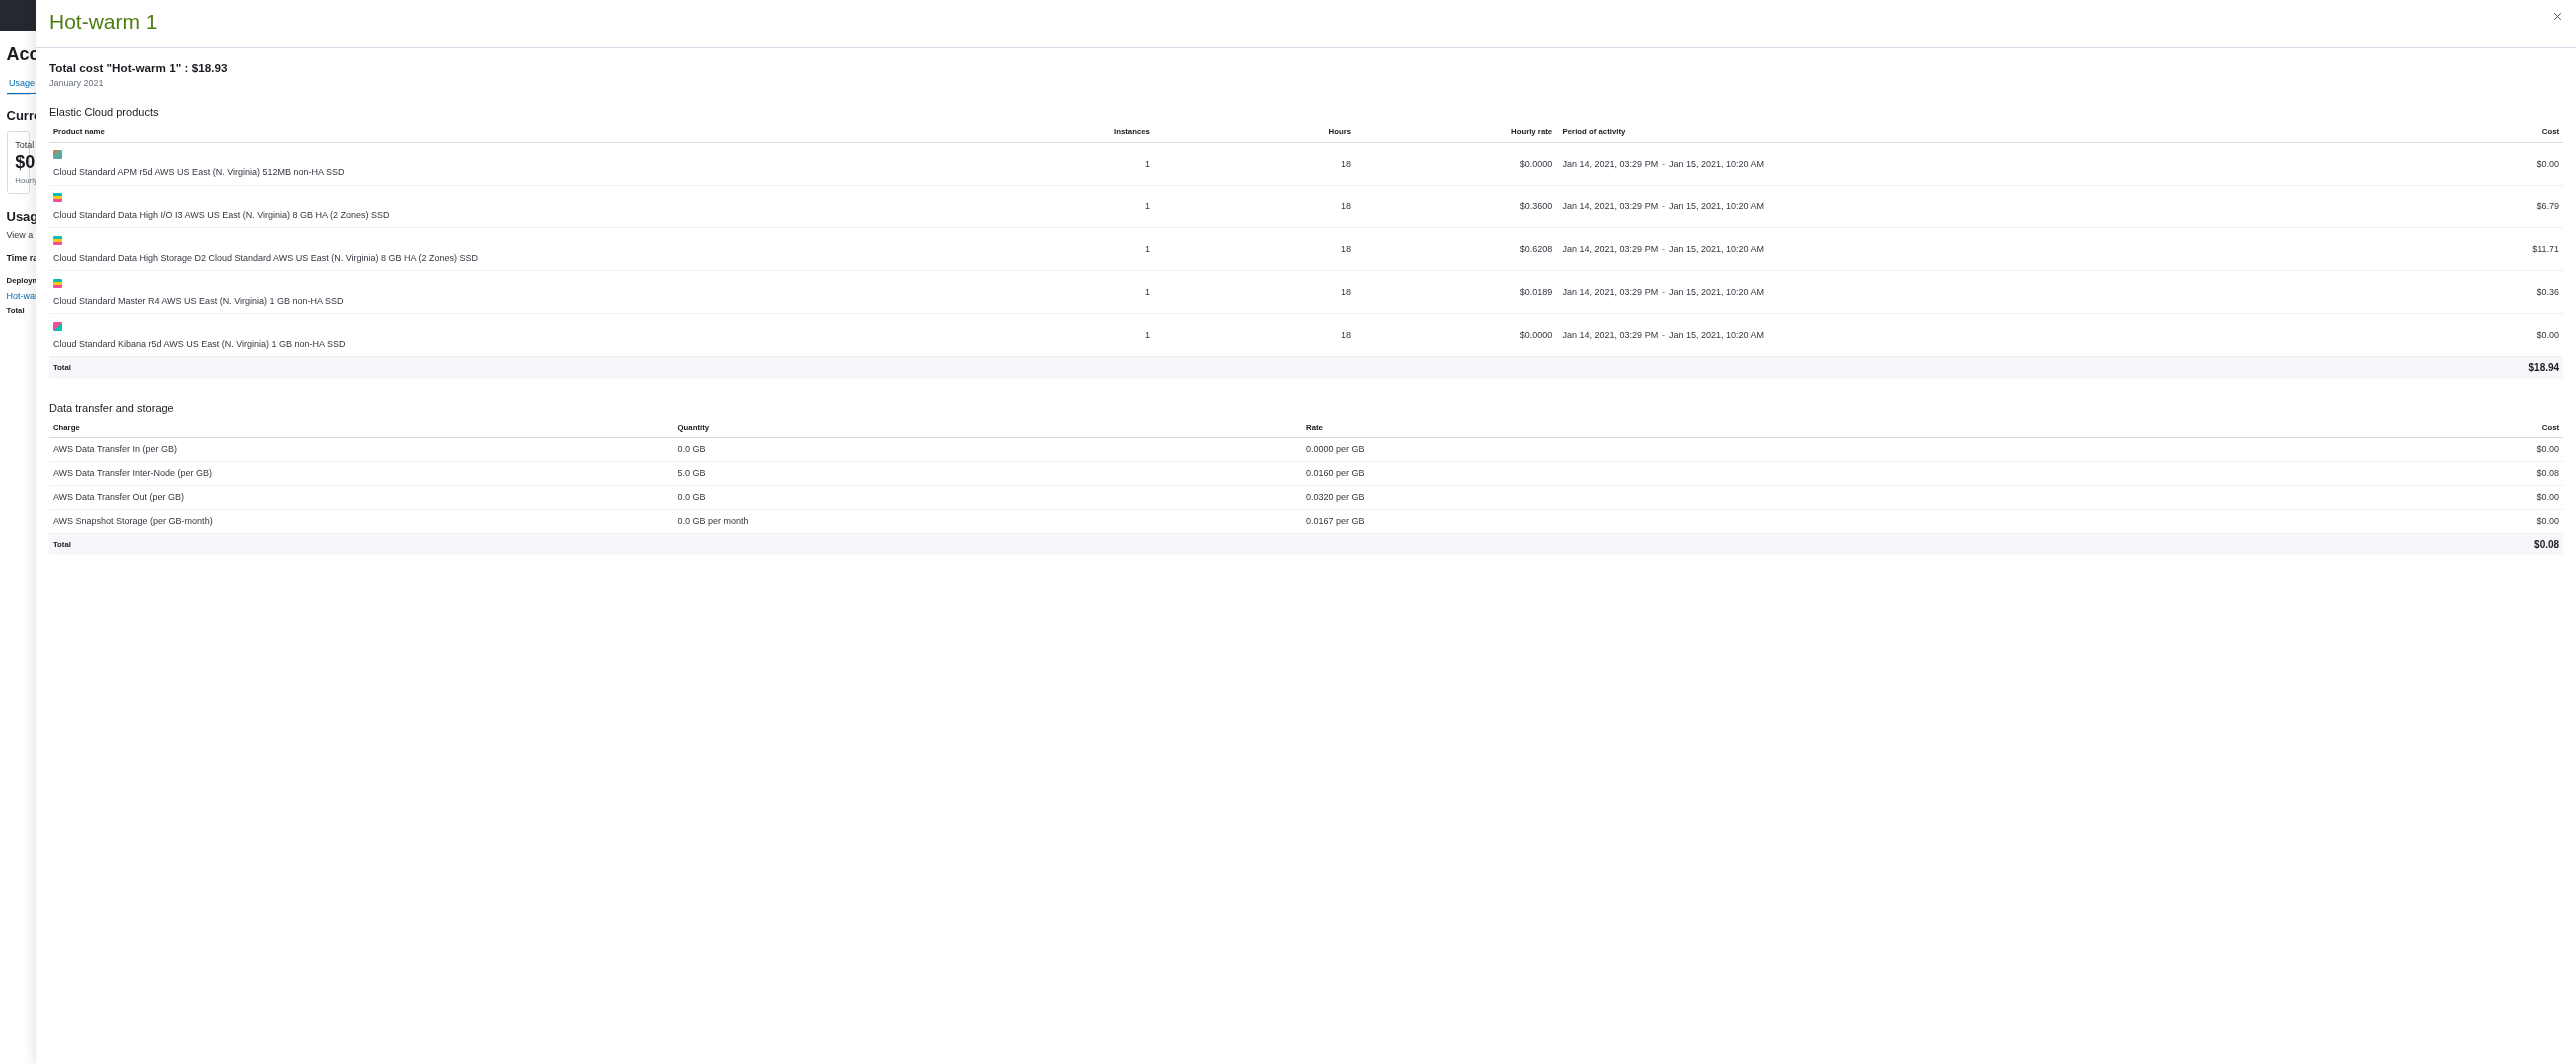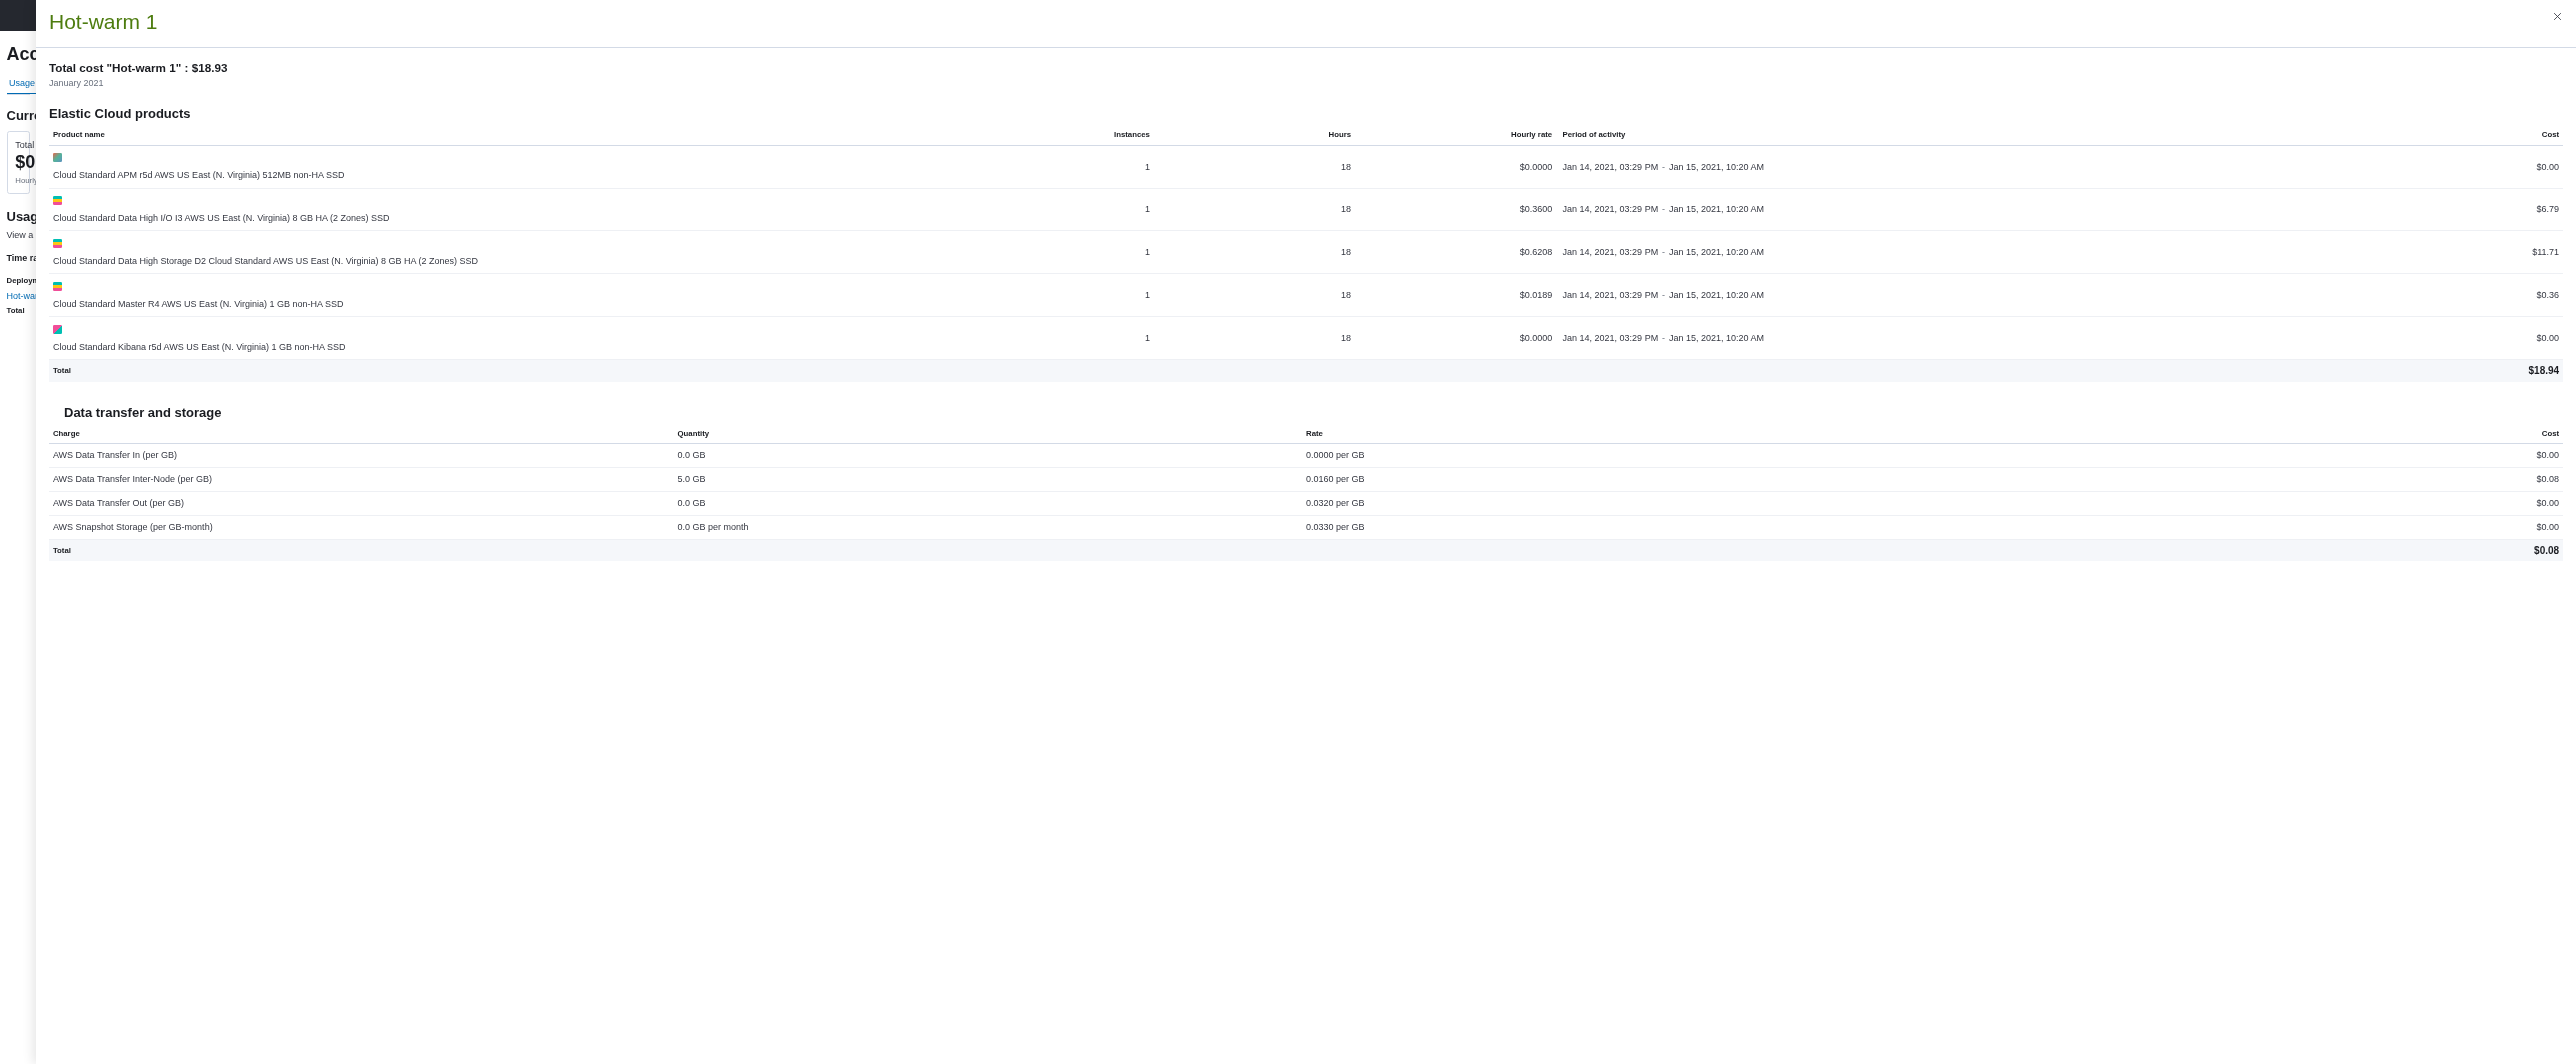--- a/index.html
+++ b/index.html
@@ -69,21 +69,21 @@
     align-items:center;
     justify-content:center;
   }
   .flyout-close svg { width:9px; height:9px; }
 
   .flyout-body { padding: 13px; }
 
   .totalcost { font-size: 11.7px; font-weight: 600; color:#1a1c21; }
   .period { font-size: 9px; color:#69707d; margin-top: 3.9px; }
 
-  .section-title { font-size: 13px; font-weight: 700; margin-top: 18px; margin-bottom: 2.6px; color:#1a1c21;}
+  .section-title { font-size: 11px; font-weight: 400; margin-top: 18px; margin-bottom: 2.6px; color:#1a1c21;}
 
   table { width: 100%; border-collapse: collapse; }
   thead th {
     text-align: left;
     font-size: 7.8px;
     font-weight: 700;
     color: #1a1c21;
     padding: 6.5px 5.2px 5.2px 0;
     border-bottom: 0.6px solid #d3dae6;
   }
@@ -259,21 +259,21 @@
             <td>Total</td>
             <td></td>
             <td></td>
             <td></td>
             <td></td>
             <td class="right totalval">$18.94</td>
           </tr>
         </tbody>
     </table>
 
-    <div class="section-title" style="margin-top:23px;margin-left:15px;">Data transfer and storage</div>
+    <div class="section-title" style="margin-top:23px;">Data transfer and storage</div>
     <table class="transfer">
       <colgroup>
         <col class="c-charge">
           <col class="c-qty">
           <col class="c-rate2">
           <col class="c-cost2">
       </colgroup>
       <thead>
         <tr>
           <th>Charge</th>
@@ -297,21 +297,21 @@
           </tr>
           <tr>
             <td>AWS Data Transfer Out (per GB)</td>
             <td>0.0 GB</td>
             <td>0.0320 per GB</td>
             <td class="right">$0.00</td>
           </tr>
           <tr>
             <td>AWS Snapshot Storage (per GB-month)</td>
             <td>0.0 GB per month</td>
-            <td>0.0330 per GB</td>
+            <td>0.0167 per GB</td>
             <td class="right">$0.00</td>
           </tr>
           <tr class="totalrow">
             <td>Total</td>
             <td></td>
             <td></td>
             <td class="right totalval">$0.08</td>
           </tr>
         </tbody>
     </table>

